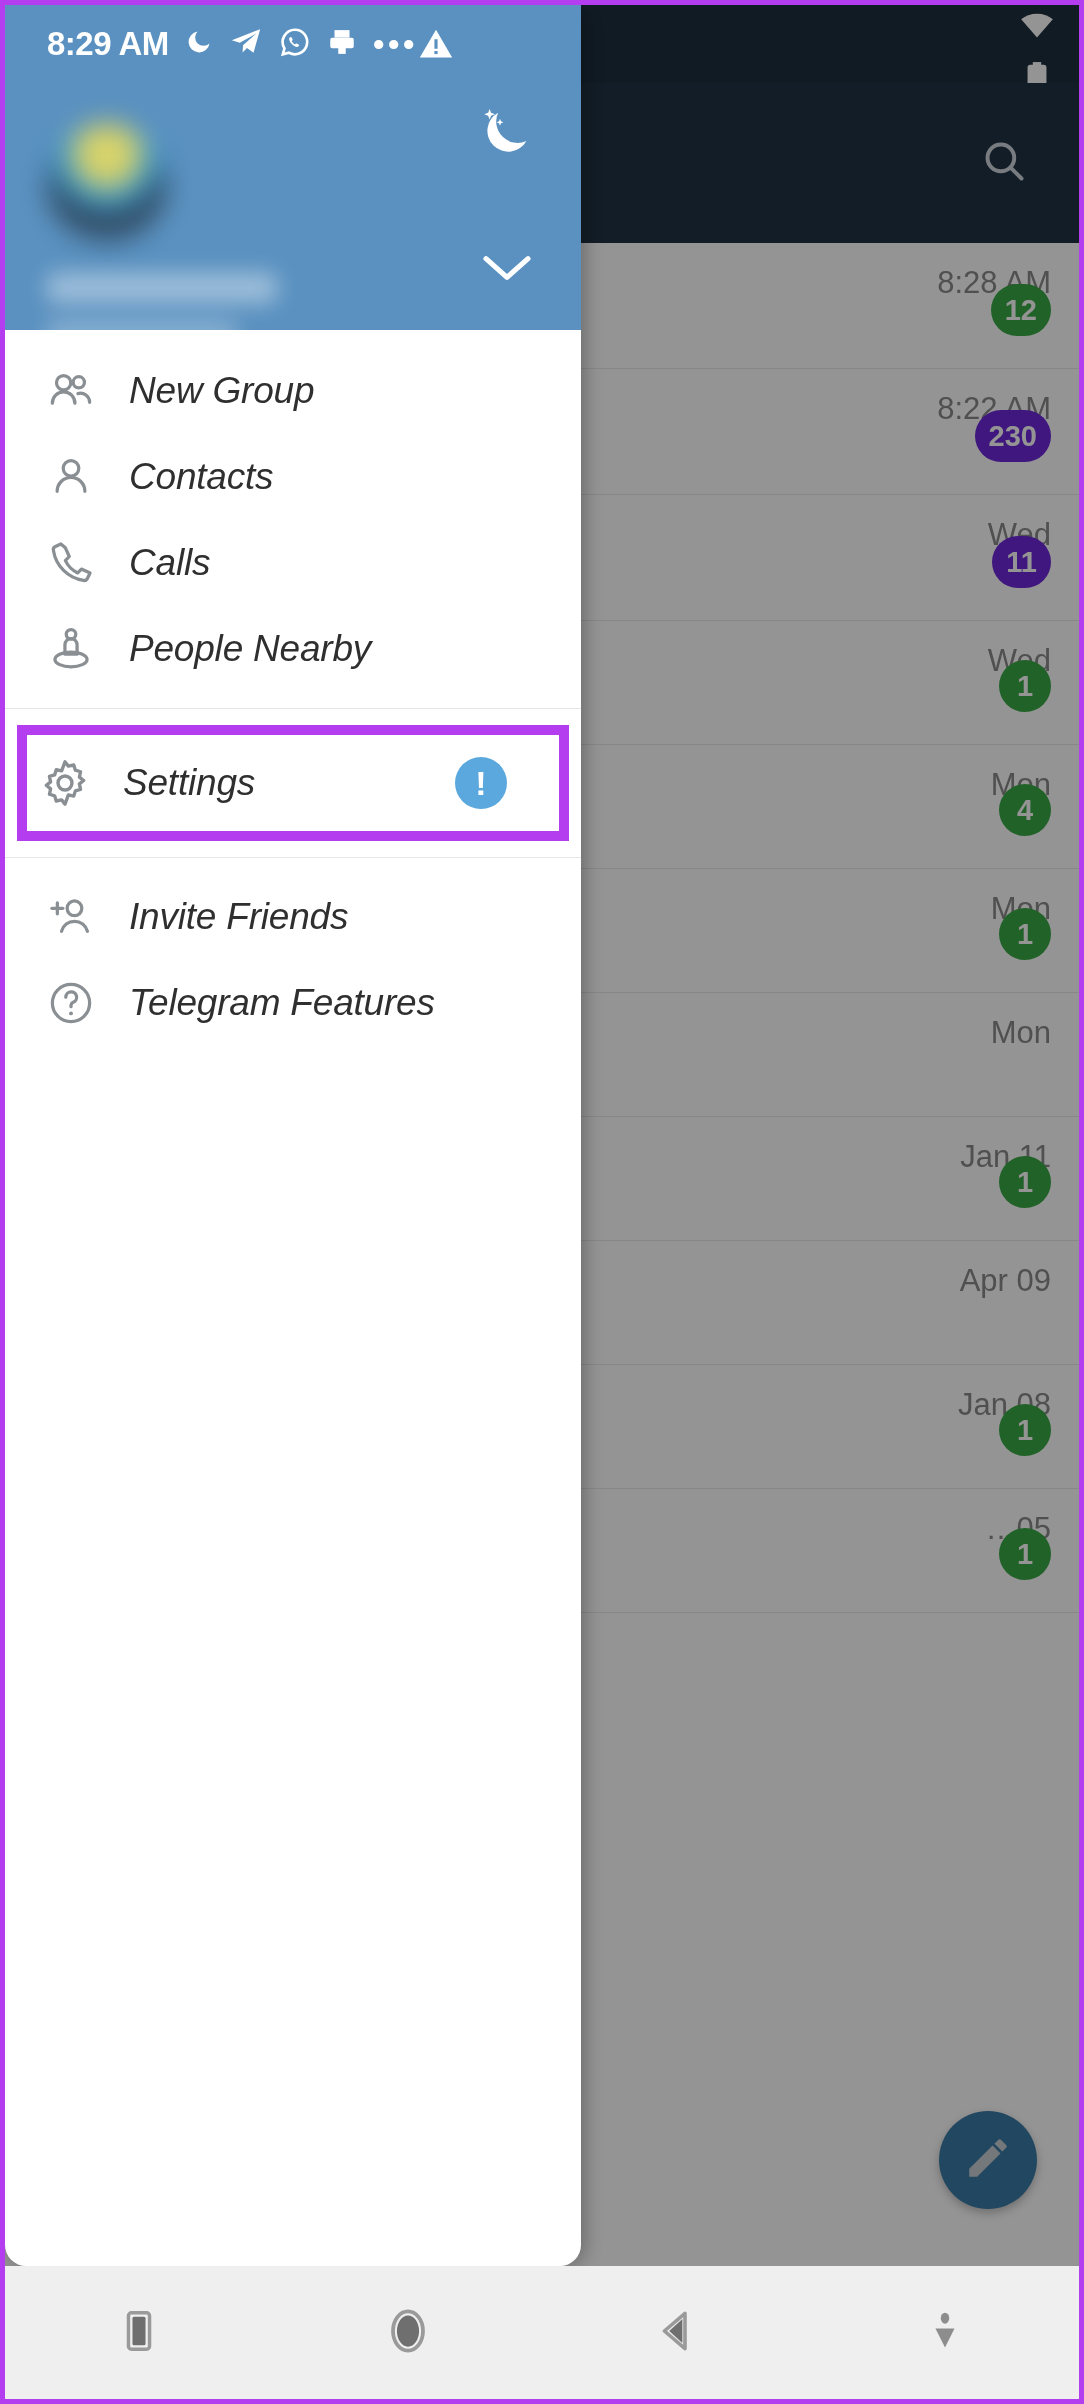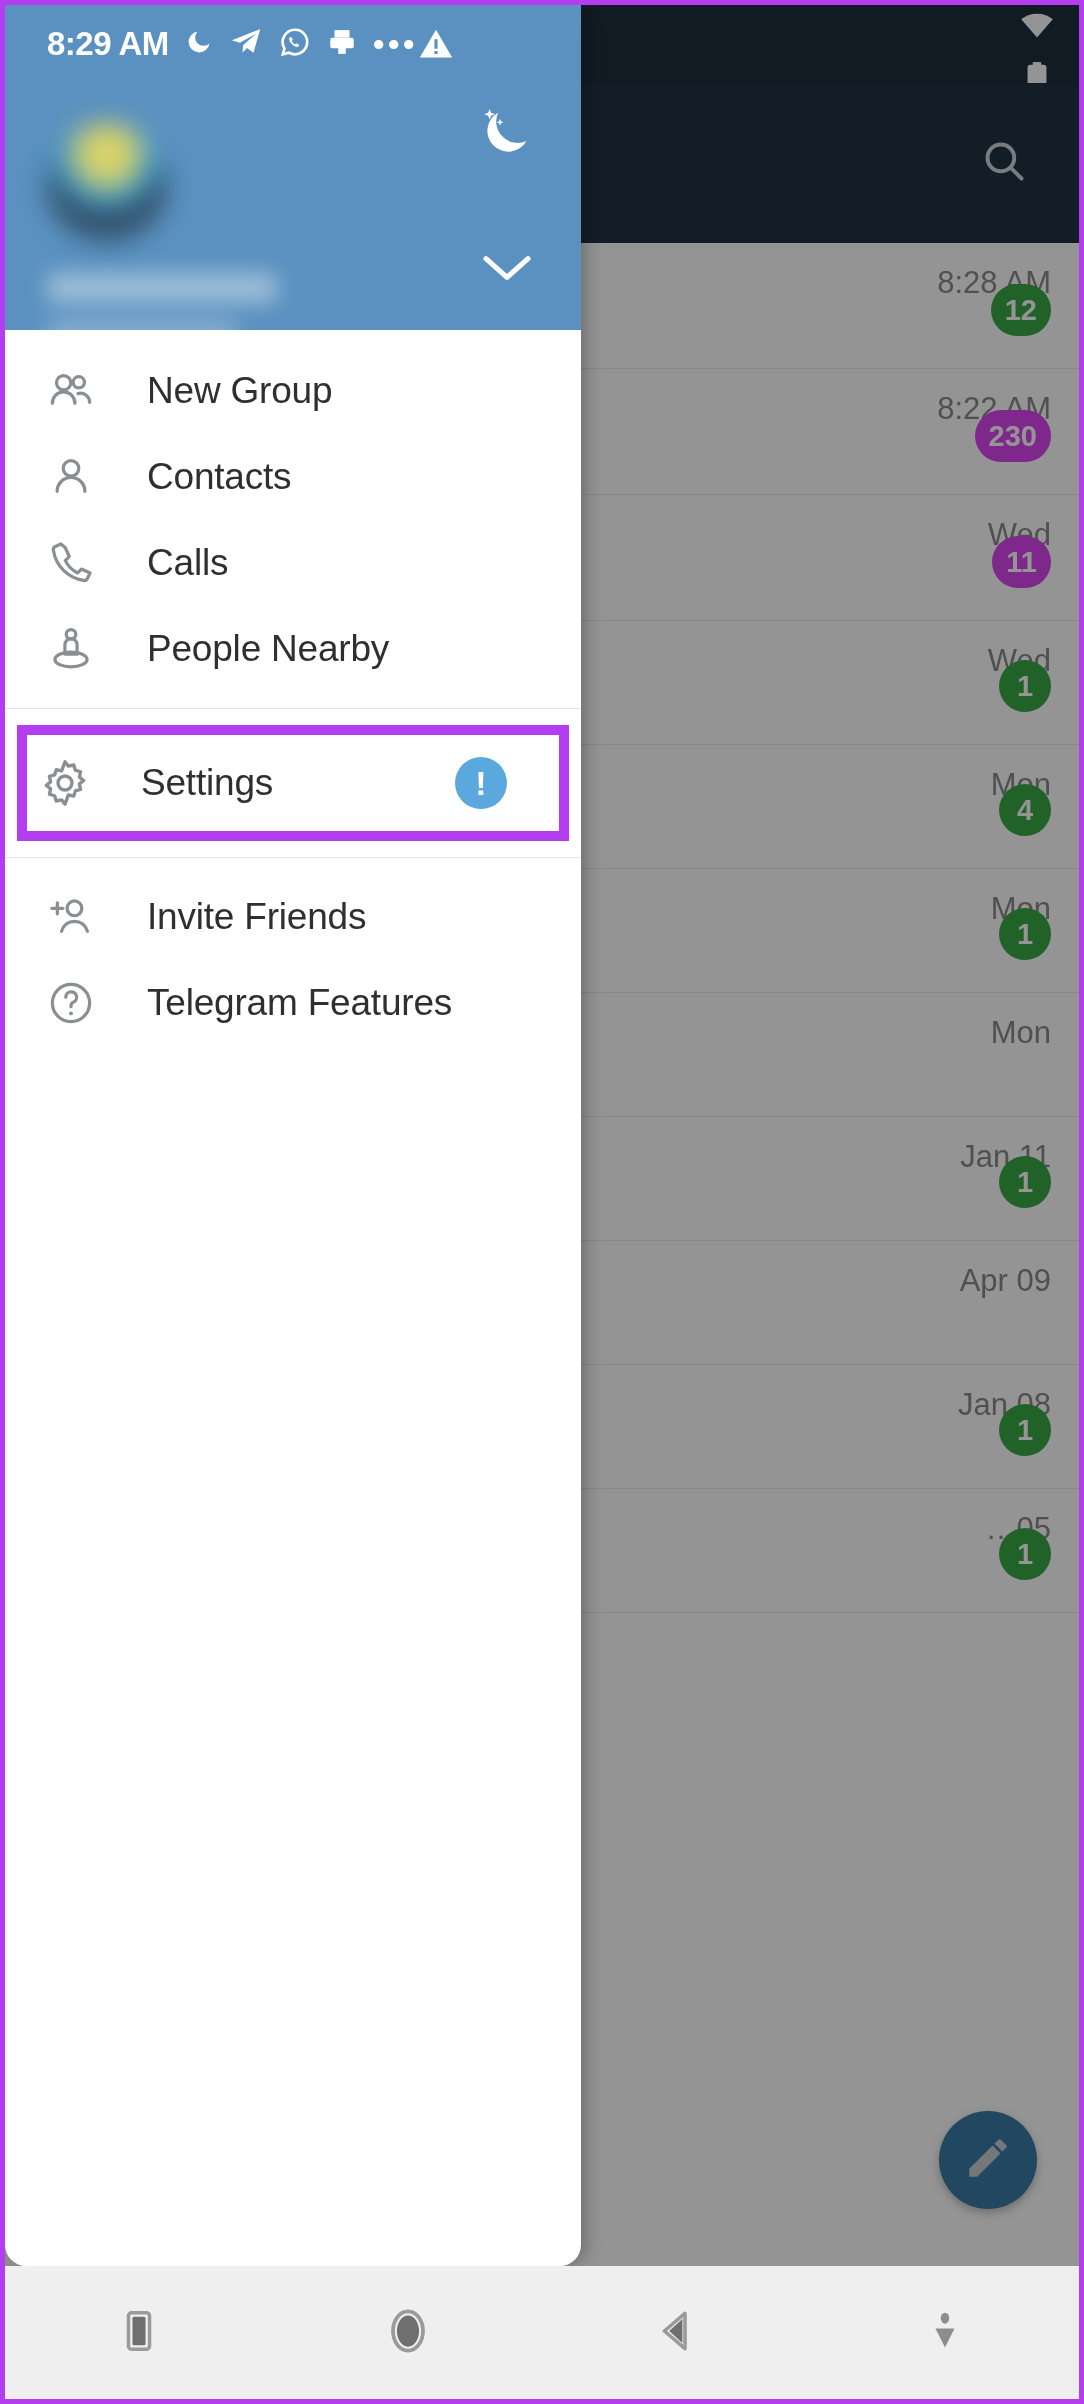--- a/index.html
+++ b/index.html
@@ -69,21 +69,21 @@
   }
   .chat-badge {
     position: absolute; right: 28px; bottom: 32px;
     min-width: 52px; height: 52px;
     border-radius: 26px;
     display: flex; align-items: center; justify-content: center;
     font-size: 29px; font-weight: bold; color: #ffffff;
     padding: 0 14px;
   }
   .badge-green { background: #3aa946; }
-  .badge-muted { background: #d946ef; }
+  .badge-muted { background: #6d28d9; }
   .chat-mute-icon {
     position: absolute; left: 30px; top: 28px;
   }
   .fab {
     position: absolute; right: 42px; bottom: 190px;
     width: 98px; height: 98px; border-radius: 50%;
     background: #3b7ca8;
     display: flex; align-items: center; justify-content: center;
     box-shadow: 0 4px 10px rgba(0,0,0,0.25);
   }
@@ -177,22 +177,23 @@
     padding-left: 32px;
     cursor: pointer;
   }
   .menu-icon {
     width: 68px; min-width: 68px;
     display: flex; align-items: center; justify-content: center;
     color: #8a8f94;
   }
   .menu-label {
     font-size: 37px; color: #2f2f2f;
-    margin-left: 42px;
+    margin-left: 24px;
     letter-spacing: -0.2px;
+    font-style: italic;
   }
   .menu-badge-info {
     position: absolute; right: 52px; top: 50%;
     transform: translateY(-50%);
     width: 52px; height: 52px; border-radius: 50%;
     background: #5aa8de;
     display: flex; align-items: center; justify-content: center;
     color: #ffffff; font-size: 34px; font-weight: bold;
     line-height: 1;
   }

